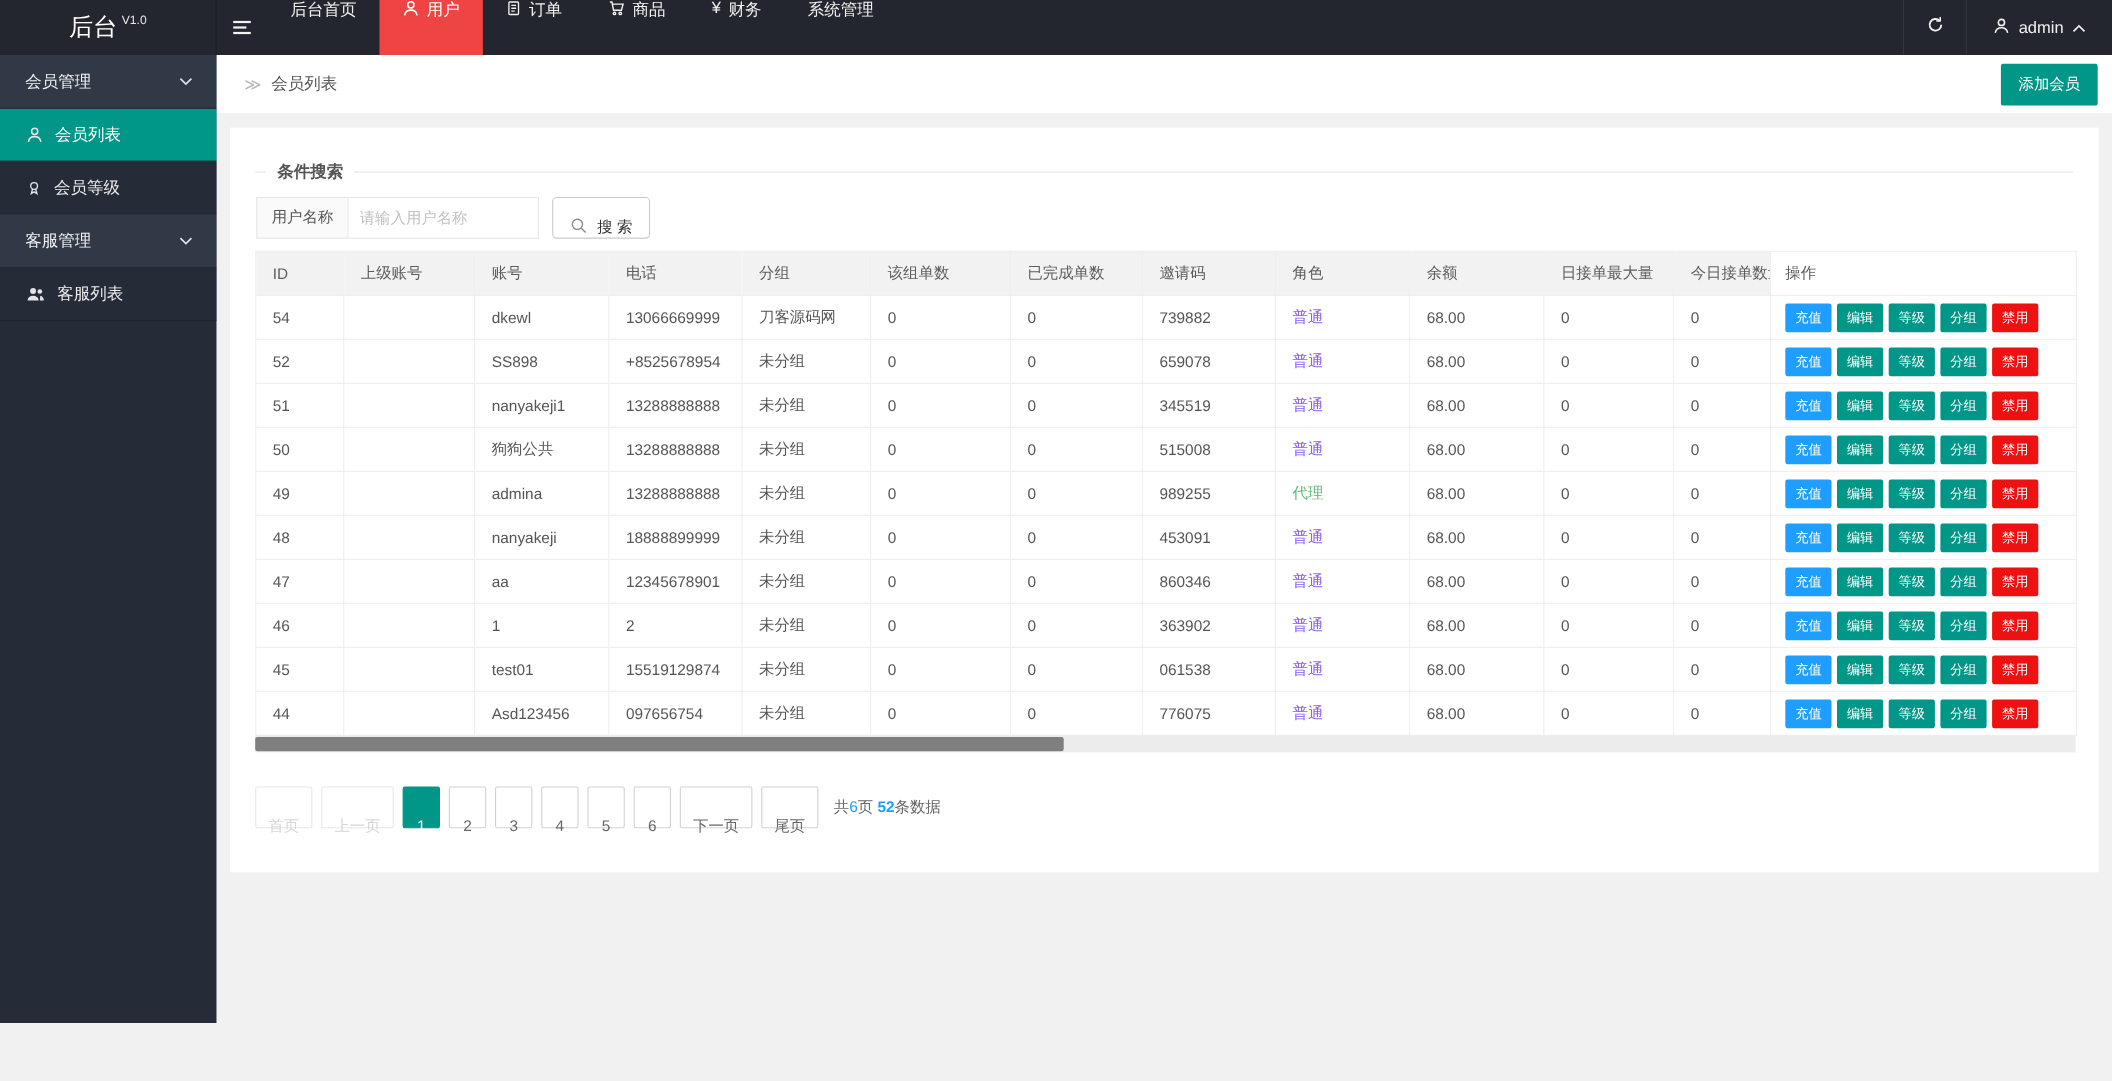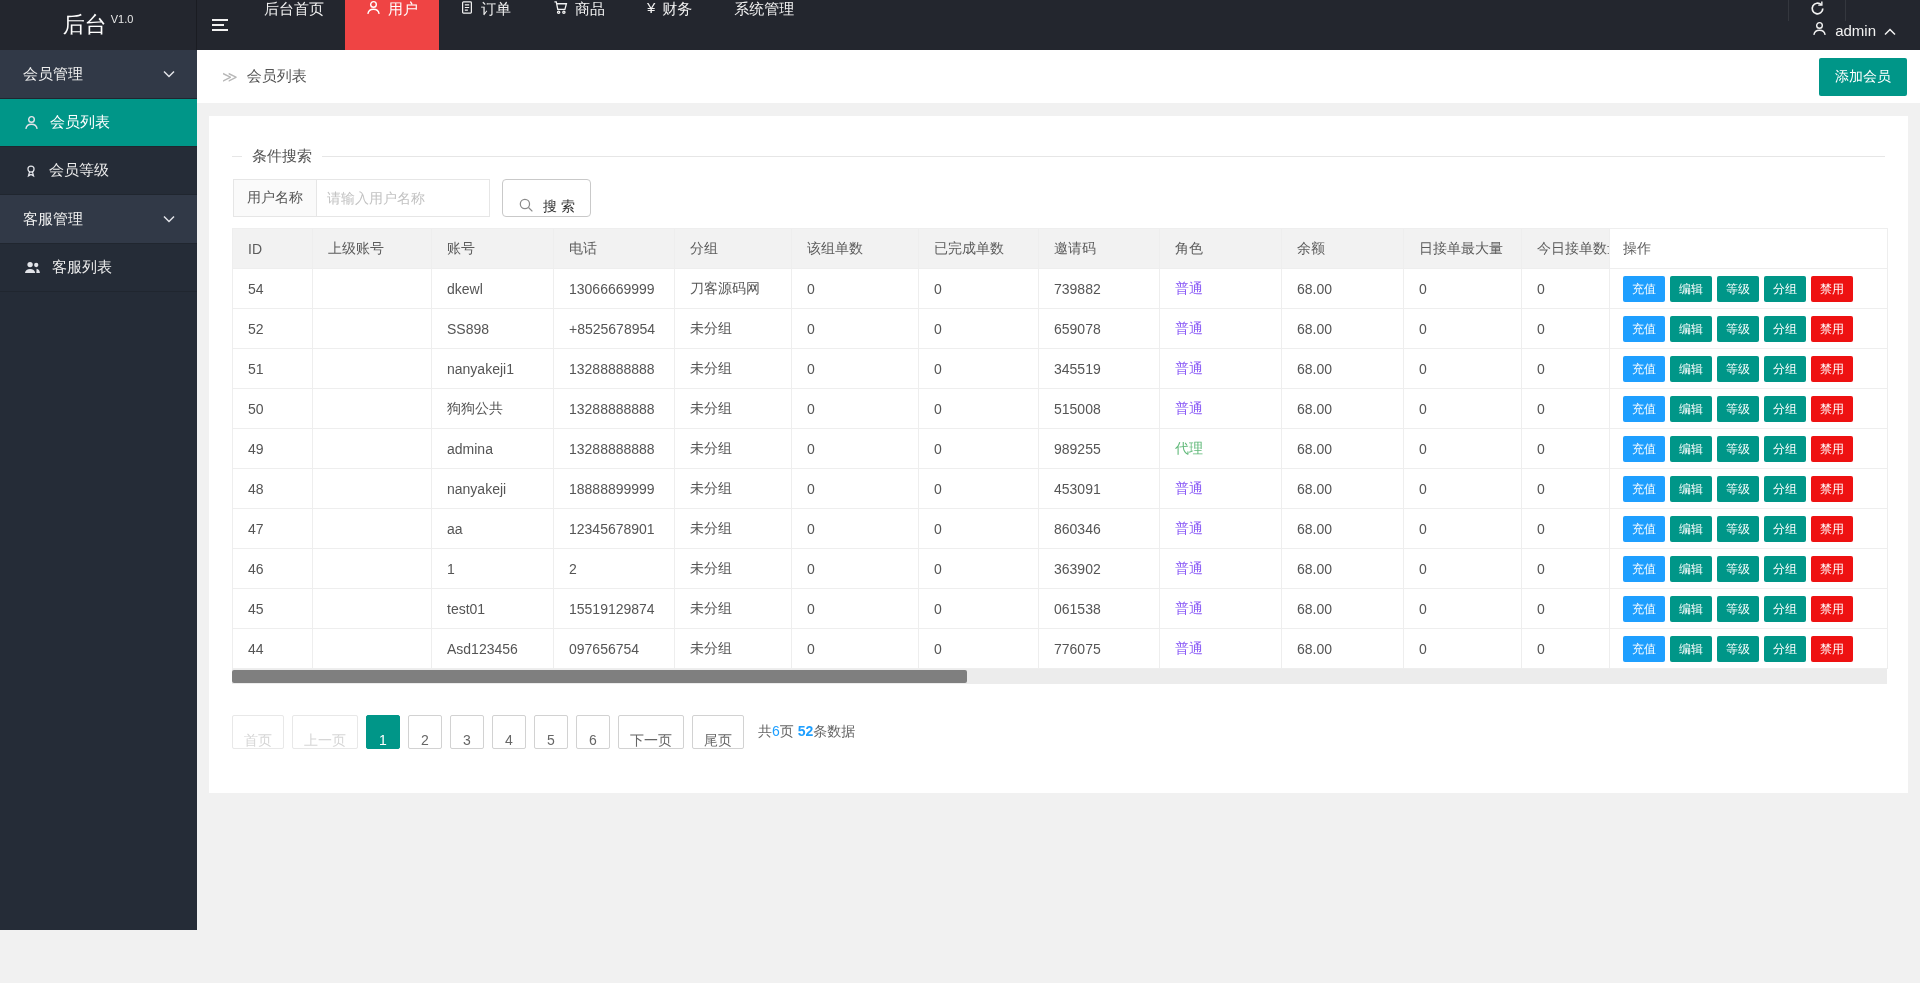--- a/index.html
+++ b/index.html
@@ -12,42 +12,42 @@
   .logo { width:197px; display:flex; align-items:center; justify-content:center; font-size:22px; color:#fff; border-right:1px solid rgba(0,0,0,.25); }
   .logo sup { font-size:11px; margin-left:4px; transform:translateY(-6px); color:#e8e8e8; }
   .hamburger { width:46px; display:flex; align-items:center; justify-content:center; cursor:pointer; }
   .hamburger .bars { display:flex; flex-direction:column; gap:3px; }
   .hamburger .bars i { display:block; width:16px; height:2px; background:#f2f2f2; }
   .hamburger .bars i:nth-child(2){ width:12px; }
   #topnav { display:flex; align-items:stretch; }
   .nav-item { display:flex; align-items:flex-start; gap:7px; padding:0 21px; font-size:15px; cursor:pointer; color:#f2f2f2; }
   .nav-item.active { background:#ef4444; color:#fff; }
   .nav-item .icon { display:flex; align-items:center; }
-  .topbar-right { margin-left:auto; display:flex; align-items:stretch;flex-direction:column; }
+  .topbar-right { margin-left:auto; display:flex; align-items:stretch; }
   .refresh-btn { width:58px; display:flex; align-items:center; justify-content:center; border-left:1px solid rgba(255,255,255,.08); border-right:1px solid rgba(255,255,255,.08); cursor:pointer; }
   .user-menu { display:flex; align-items:center; gap:8px; padding:0 24px; font-size:15px; cursor:pointer; }
 
   
   .sidebar { position:absolute; top:50px; left:0; bottom:0; width:197px; background:#252c37; }
   .side-group { height:49px; display:flex; align-items:center; justify-content:space-between; padding:0 22px 0 23px; background:#313947; color:#f0f0f0; font-size:15px; cursor:pointer; border-bottom:1px solid #20262f; }
   .side-item { height:48px; display:flex; align-items:center; gap:11px; padding:0 20px 0 24px; background:#252c37; color:#ececec; font-size:15px; cursor:pointer; border-bottom:1px solid #20262f; }
   .side-item.active { background:#009688; color:#fff; }
   .side-item .icon, .side-group .icon { display:flex; align-items:center; color:#e2e4e9; }
 
   
   .main { position:absolute; top:50px; left:197px; right:0; bottom:0; background:#f1f1f1; overflow:hidden; }
   .crumb-bar { height:53px; background:#fff; display:flex; align-items:center; justify-content:space-between; padding:0 13px 0 25px; }
   .breadcrumb { font-size:15px; color:#555; display:flex; align-items:center; gap:9px; }
   .crumb-sep { color:#b7b7b7; font-size:15px; }
   .add-btn { background:#009688; border:none; color:#fff; height:38px; padding:0 16px; font-size:14px; border-radius:2px; cursor:pointer;font-family:Liberation Serif, serif; }
 
   .content { padding:13px 12px; }
   .card { background:#fff; min-height:677px; padding:16px 23px 40px; }
 
-  fieldset.search-field { border:0; border-top:1px solid #e6e6e6; margin-top:15px; }
+  fieldset.search-field { border:0; border-top:1px solid #e6e6e6; margin-top:15px;font-weight:bold; }
   fieldset.search-field legend { font-size:15px; color:#555; padding:0 10px; margin-left:10px; }
   .search-row { display:flex; align-items:center; margin-top:13px; padding-left:1px; }
   .input-group { display:flex; height:38px; }
   .input-label { display:flex; align-items:center; padding:12px 13px; background:#fafafa; border:1px solid #e6e6e6; color:#555; font-size:14px; }
   .text-input { width:173px; height:38px; border:1px solid #e6e6e6; border-left:none; padding:0 10px; font-size:14px; color:#333; outline:none; }
   .text-input::placeholder { color:#c2c2c2; }
   .search-btn { margin-left:12px; height:38px; padding:0 15px; background:#fff; border:1px solid #c9c9c9; border-radius:4px; display:flex; align-items:flex-end; gap:9px; font-size:14px; color:#333; cursor:pointer; }
 
   .table-wrap { margin-top:11px; width:1655px; }
   table { border-collapse:collapse; table-layout:fixed; width:1655px; }
@@ -58,21 +58,21 @@
   .role-agent  { color:#5fb878; }
   .act-btn { display:inline-block; height:26px; line-height:26px; padding:0 9px; border-radius:2px; color:#fff; font-size:12px; margin-right:5px; cursor:pointer; }
   .act-recharge { background:#1e9fff; }
   .act-green { background:#009688; }
   .act-danger { background:#ee1111; }
 
   .hscroll { width:1655px; height:15px; background:#ececec; position:relative; cursor:pointer; }
   .hscroll .thumb { position:absolute; left:0; top:1px; height:13px; width:735px; background:#7f7f7f; border-radius:2px; cursor:grab; }
 
   .pagination { margin-top:31px; display:flex; align-items:center; }
-  .page-btn { min-width:34px; height:34px; line-height:32px; padding:8px 11px; margin-right:8px; background:#fff; border:1px solid #d2d2d2; border-radius:2px; color:#666; font-size:14px; text-align:center; cursor:pointer; }
+  .page-btn { min-width:34px; height:34px; line-height:32px; padding:18px 11px; margin-right:8px; background:#fff; border:1px solid #d2d2d2; border-radius:2px; color:#666; font-size:14px; text-align:center; cursor:pointer; }
   .page-btn.disabled { color:#d6d6d6; border-color:#e8e8e8; cursor:default; }
   .page-btn.active { background:#009688; border-color:#009688; color:#fff; }
   .page-summary { margin-left:6px; font-size:14px; color:#666; }
   .page-summary .num { color:#1e9fff; }
   .page-summary .num-bold { color:#1e9fff; font-weight:bold; }
 </style>
 </head>
 <body>
 
 <div class="app">

